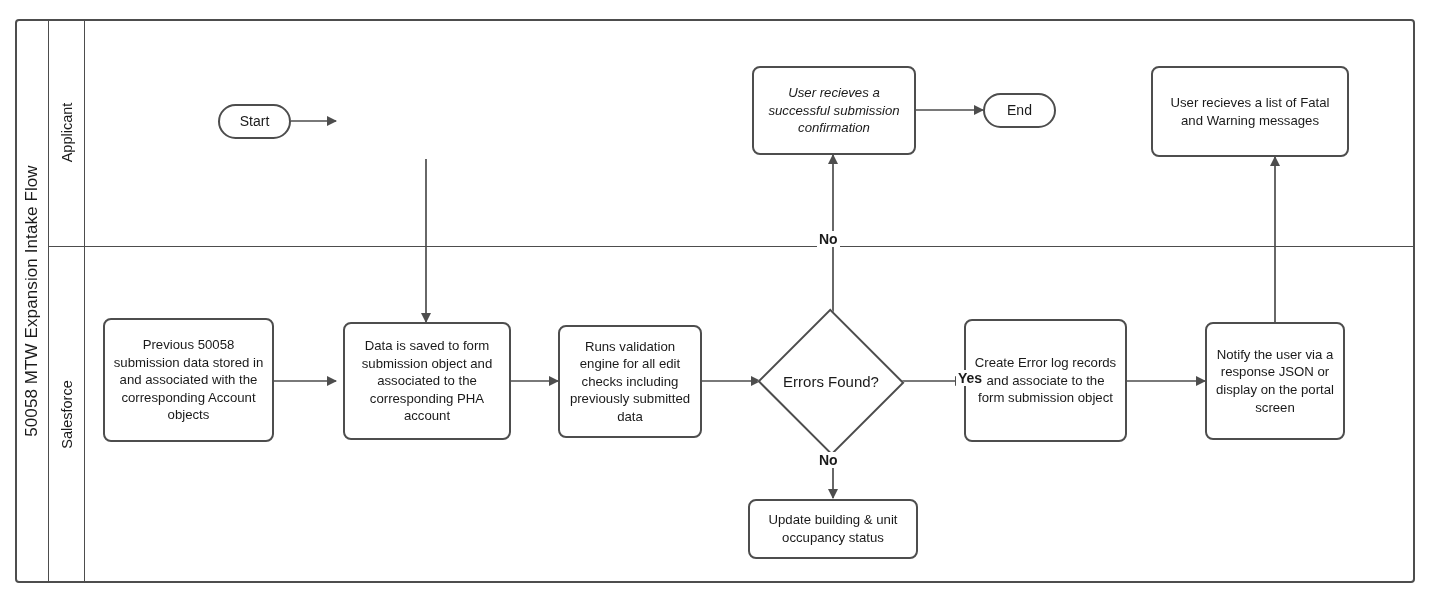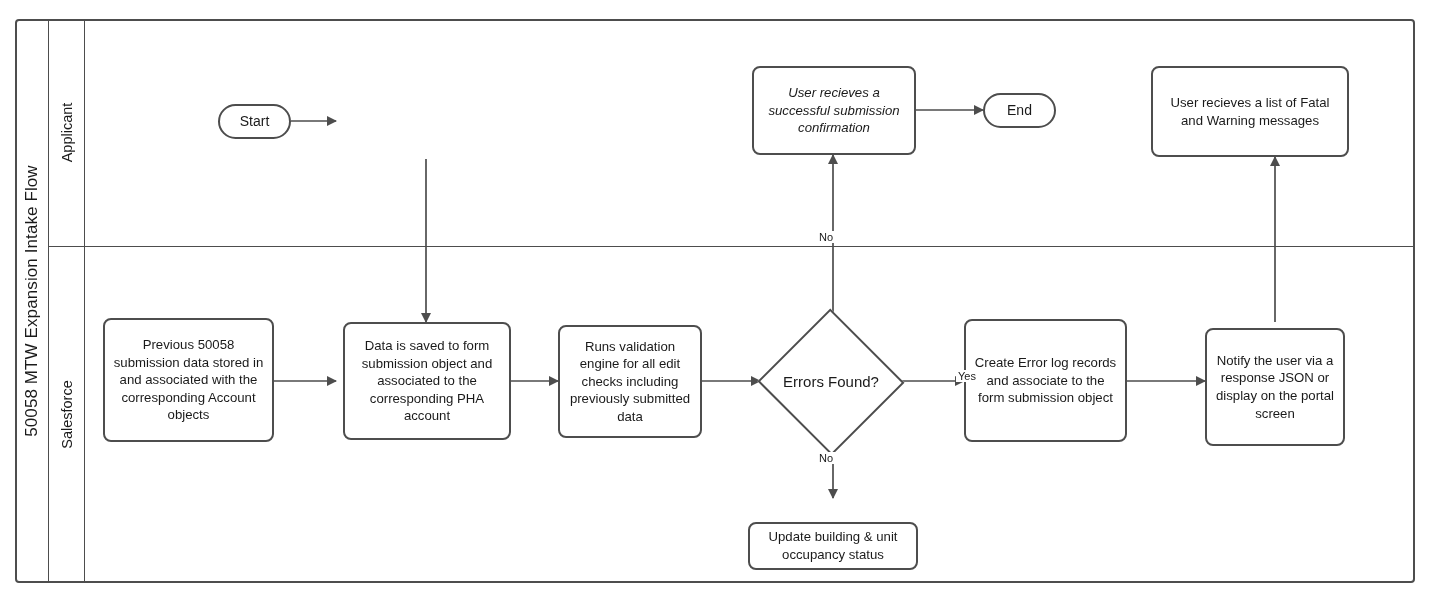--- a/index.html
+++ b/index.html
@@ -131,22 +131,22 @@
     position: absolute;
     left: 0;
     top: 0;
     width: 1431px;
     height: 606px;
     z-index: 2;
     pointer-events: none;
   }
   .edge-label {
     position: absolute;
-    font-size: 11px;
-    font-weight: normal;
+    font-size: 14px;
+    font-weight: bold;
     color: #1a1a1a;
     background: #ffffff;
     padding: 0 2px;
     z-index: 6;
     white-space: nowrap;
   }
 </style>
 </head>
 <body>
 
@@ -211,21 +211,21 @@
 
   <div class="node process" style="left:558px; top:325px; width:144px; height:113px;">Runs validation engine for all edit checks including previously submitted data</div>
 
   <div class="decision-wrap" style="left:757px; top:309px; width:148px; height:145px;">
     <div class="decision-shape"></div>
     <div class="decision-label">Errors Found?</div>
   </div>
 
   <div class="node process" style="left:964px; top:319px; width:163px; height:123px;">Create Error log records and associate to the form submission object</div>
 
-  <div class="node process" style="left:1205px; top:322px; width:140px; height:118px;margin-top:6px;">Notify the user via a response JSON or display on the portal screen</div>
-
-  <div class="node process" style="left:748px; top:522px; width:170px; height:48px;">Update building &amp; unit occupancy status</div>
+  <div class="node process" style="left:1205px; top:322px; width:140px; height:118px;">Notify the user via a response JSON or display on the portal screen</div>
+
+  <div class="node process" style="left:748px; top:499px; width:170px; height:60px;">Update building &amp; unit occupancy status</div>
 
   <div class="edge-label" style="left:817px; top:231px;">No</div>
   <div class="edge-label" style="left:916px; top:370px;margin-left:40px;">Yes</div>
   <div class="edge-label" style="left:817px; top:452px;">No</div>
 
 </div>
 
 </body></html>

